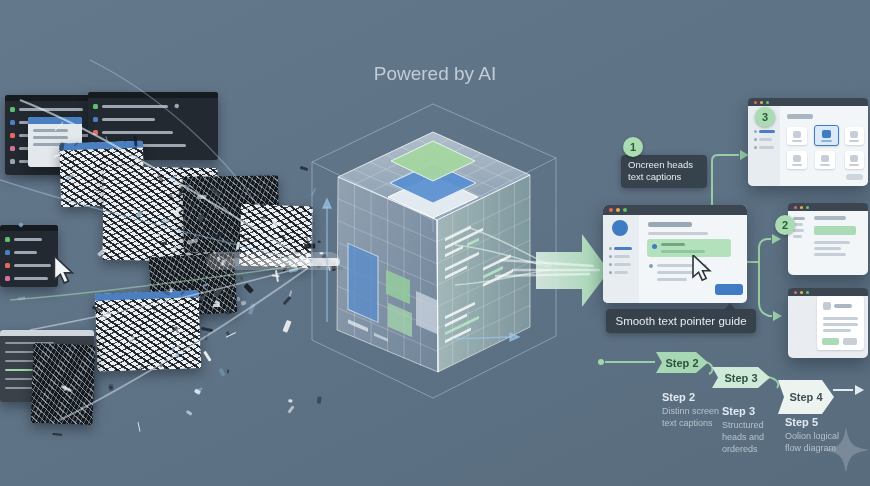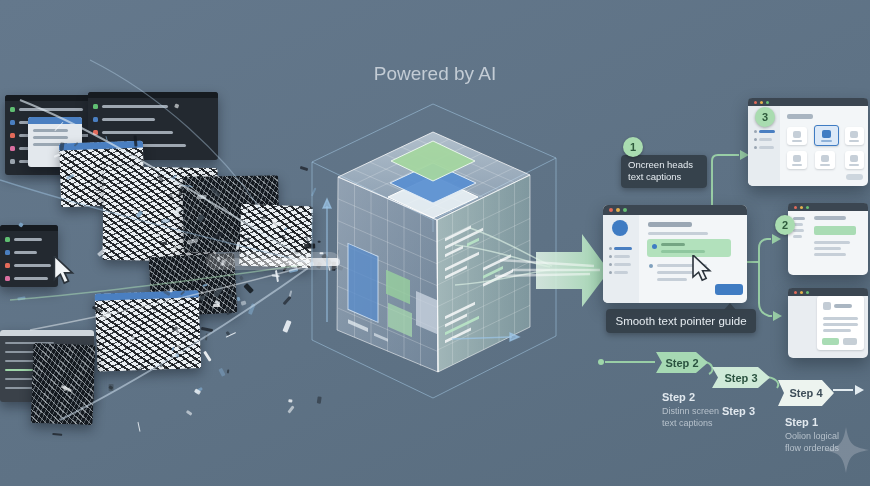--- a/index.html
+++ b/index.html
@@ -533,27 +533,28 @@
       <div class="bar" style="left:6px;top:21px;width:35px;height:2.5px"></div>
       <div class="bar" style="left:6px;top:27px;width:35px;height:2.5px"></div>
       <div class="bar" style="left:6px;top:33px;width:28px;height:2.5px"></div>
       <div class="bar" style="left:5px;top:42px;width:17px;height:7px;background:#a9dcb4"></div>
       <div class="bar" style="left:26px;top:42px;width:14px;height:7px;background:#c6cfd6"></div>
     </div>
   </div>
 
   <div class="banner" style="left:656px;top:352px;width:52px;height:21px;background:#a6d9b3;font-size:11px">Step 2</div>
   <div class="banner" style="left:712px;top:367px;width:58px;height:21px;background:#cfead8;font-size:11px">Step 3</div>
-  <div class="banner" style="left:778px;top:380px;width:56px;height:26px;background:#edf4ef;font-size:11px;color:#3e4e59">Step 4</div>
+  <div class="banner" style="left:778px;top:380px;width:56px;height:34px;background:#edf4ef;font-size:11px;color:#3e4e59">Step 4</div>
 
   <div class="step-item" style="left:662px;top:390px;width:70px">
     <div class="t">Step 2</div>
     <div class="d">Distinn screen text captions</div>
   </div>
   <div class="step-item" style="left:722px;top:404px;width:58px">
     <div class="t">Step 3</div>
+    <div class="d">Structured heads and ordereds</div>
   </div>
   <div class="step-item" style="left:785px;top:415px;width:68px">
-    <div class="t">Step 1</div>
-    <div class="d">Oolion logical flow ordereds</div>
+    <div class="t">Step 5</div>
+    <div class="d">Oolion logical flow diagram</div>
   </div>
 
 </div>
 
 </body></html>

